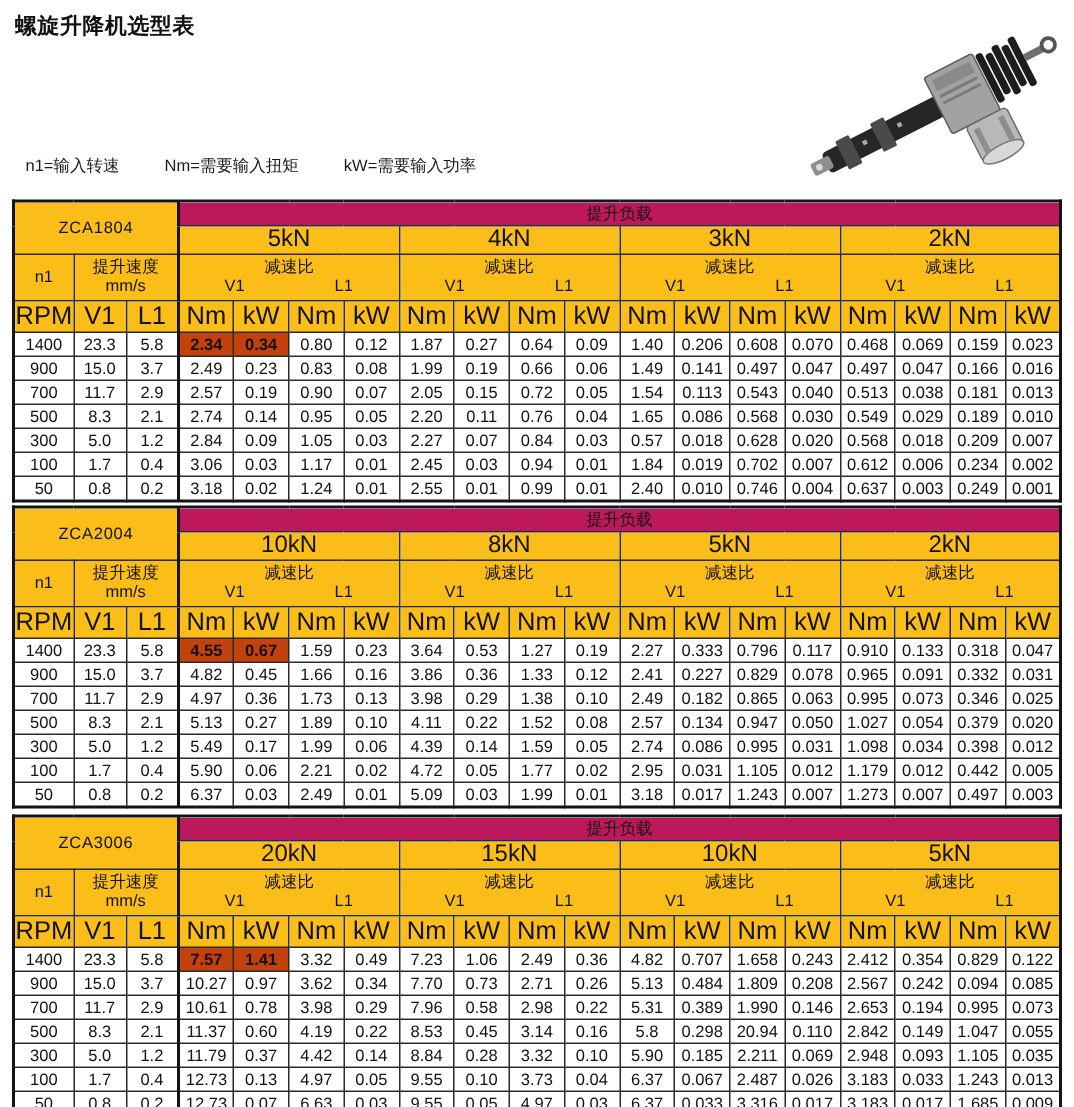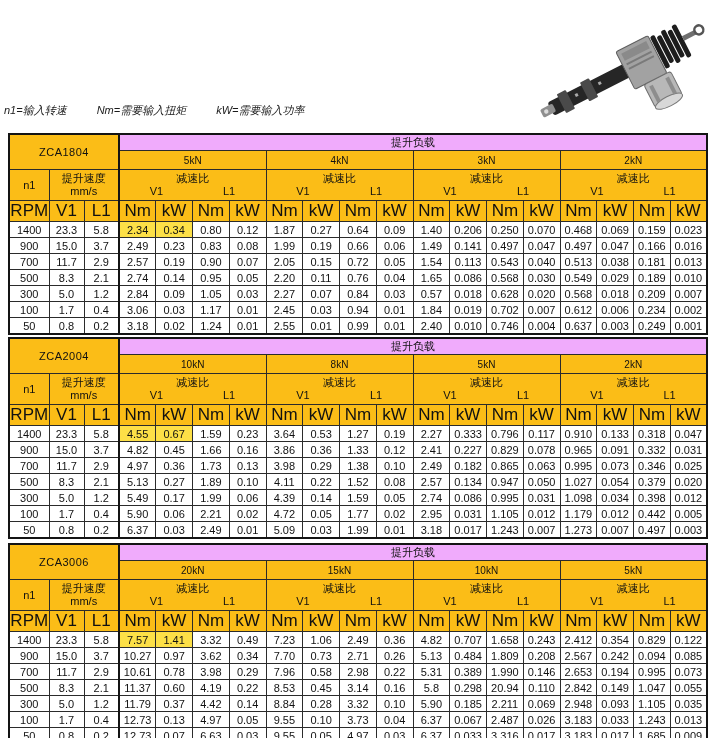--- a/index.html
+++ b/index.html
@@ -1,45 +1,46 @@
 <!DOCTYPE html>
 <html><head>
 <meta charset="utf-8">
 <style>
   html,body{margin:0;padding:0;background:#fff;}
   #page{position:relative;width:716px;height:738px;background:#fff;
         font-family:"Liberation Sans","DejaVu Sans",sans-serif;color:#111;overflow:hidden;}
   .page-title{position:absolute;left:10px;top:8px;font-size:14.5px;font-weight:bold;letter-spacing:0.5px;}
-  .legend{position:absolute;left:4px;top:103px;font-size:11px;color:#1a1a1a;font-style:italic;}
+  .legend{position:absolute;left:17px;top:103px;font-size:11px;color:#1a1a1a;}
   .legend span{margin-right:30px;}
   .photo{position:absolute;left:538px;top:8px;width:172px;height:115px;}
   .tbl{position:absolute;left:8px;width:700px;}
   .t0{top:133px;} .t1{top:337px;} .t2{top:543px;}
   table{border-collapse:collapse;table-layout:fixed;width:700px;border:2px solid #141414;}
   th,td{border:1px solid #2b2b2b;padding:0;text-align:center;vertical-align:middle;
         white-space:nowrap;overflow:hidden;font-weight:normal;}
   col.c-rpm{width:40px;} col.c-v{width:35px;} col.c-l{width:35px;}
   th.model{font-size:17px;letter-spacing:0.5px;}
   tr.row-strip th{height:14px;font-size:11px;}
-  tr.row-load th{height:18px;font-size:10px;}
+  tr.row-load th{height:18px;font-size:16px;}
   tr.row-cd th{height:30px;font-size:11px;line-height:13px;}
   tr.row-units th{height:17px;font-size:17px;}
   thead th{background:#FBBD17;}
-  th.strip{background:#f0abfc;}
+  th.strip{background:#be185d;}
   tbody td{background:#fff;height:15px;font-size:11px;}
-  td.hl{background:#fde047;}
+  td.hl{background:#c2410c;font-weight:bold;}
   .lsep{border-left-width:2px;border-left-color:#141414;}
   .vl-line{display:flex;}
   .vl-line span{flex:1;}
 </style>
 </head>
 <body>
 
 <div id="page">
 
+  <div class="page-title">螺旋升降机选型表</div>
 
   <svg class="photo" viewBox="0 0 172 115" xmlns="http://www.w3.org/2000/svg">
     <rect x="0" y="0" width="172" height="115" fill="#ffffff"></rect>
     <g transform="rotate(-27 86 60)">
       <rect x="2" y="56" width="88" height="15" rx="3" fill="#262626"></rect>
       <rect x="-8" y="59" width="14" height="9" rx="2" fill="#8f8f8f"></rect>
       <circle cx="-3" cy="63.5" r="2.2" fill="#dcdcdc"></circle>
       <rect x="14" y="53" width="10" height="21" rx="1" fill="#4a4a4a"></rect>
       <rect x="40" y="53" width="10" height="21" rx="1" fill="#4a4a4a"></rect>
       <rect x="30" y="61" width="3" height="3" fill="#aaa"></rect>
@@ -167,21 +168,21 @@
             <td class="lsep hl">2.34</td>
             <td class="hl">0.34</td>
             <td>0.80</td>
             <td>0.12</td>
             <td>1.87</td>
             <td>0.27</td>
             <td>0.64</td>
             <td>0.09</td>
             <td>1.40</td>
             <td>0.206</td>
-            <td>0.250</td>
+            <td>0.608</td>
             <td>0.070</td>
             <td>0.468</td>
             <td>0.069</td>
             <td>0.159</td>
             <td>0.023</td>
           </tr>
           <tr>
             <td>900</td>
             <td>15.0</td>
             <td>3.7</td>

